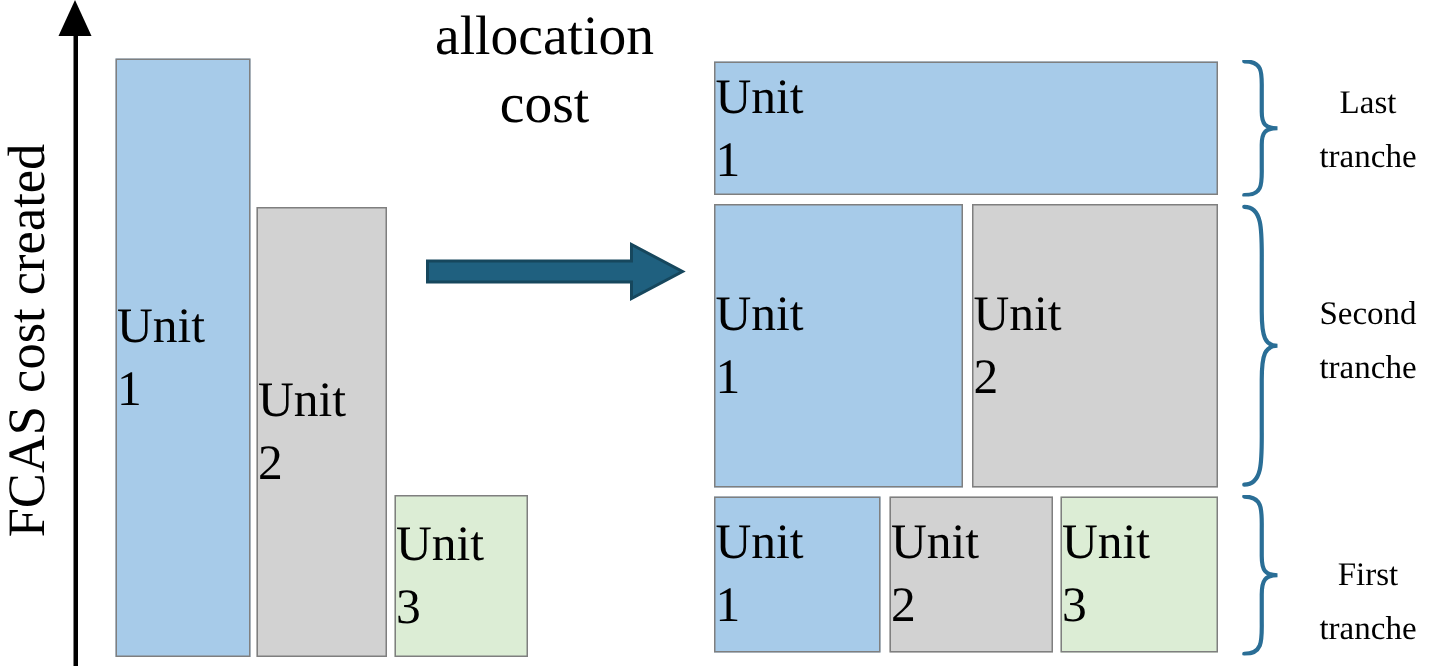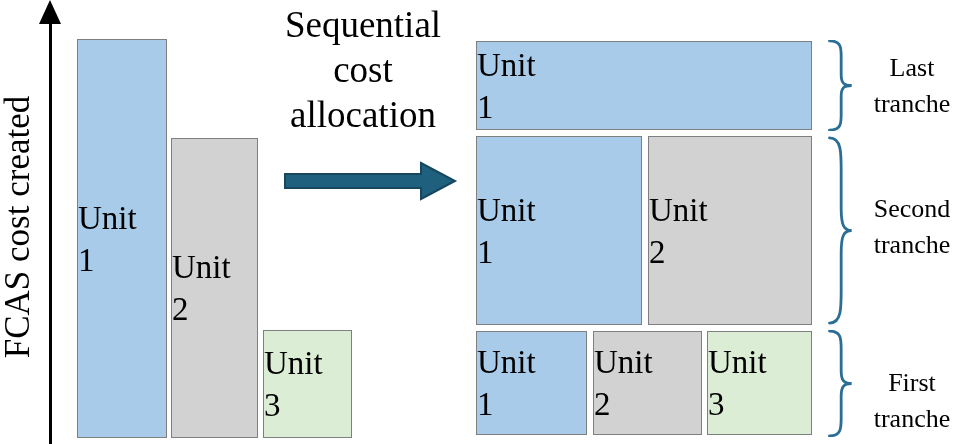--- a/index.html
+++ b/index.html
@@ -32,21 +32,21 @@
   
   .mid-label {
     position:absolute; left:258px; top:2px; width:210px;
     text-align:center; font-size:37px; line-height:45px;
   }
   .arrow-svg { position:absolute; left:283px; top:158px; }
   .brace-svg { position:absolute; left:826px; width:28px; }
   .tranche-label {
     position:absolute; left:856px; width:112px;
     display:flex; flex-direction:column; align-items:center; justify-content:center;
-    text-align:center; font-size:26px; line-height:36px;
+    text-align:center; font-size:22px; line-height:36px;
   }
 </style>
 </head>
 <body>
 
 <div class="canvas">
 
   <div class="axis-line"></div>
   <div class="axis-head"></div>
   <div class="axis-label">FCAS cost created</div>
@@ -58,23 +58,22 @@
   <div class="box fill-gray" style="left:171px; top:138px; width:87px; height:300px;">
     <span>Unit</span>
     <span>2</span>
   </div>
   <div class="box fill-green" style="left:263px; top:330px; width:89px; height:108px;">
     <span>Unit</span>
     <span>3</span>
   </div>
 
   <div class="mid-label">
-    <div>Sequential</div>
+    <div>allocation</div>
     <div>cost</div>
-    <div>allocation</div>
   </div>
   <svg class="arrow-svg" width="175" height="46" viewBox="0 0 175 46">
     <polygon points="2,16 138,16 138,5 172,23 138,41 138,30 2,30" fill="#1f607f" stroke="#16475d" stroke-width="2"></polygon>
   </svg>
 
   <div class="box fill-blue" style="left:476px; top:41px; width:336px; height:89px;">
     <span>Unit</span>
     <span>1</span>
   </div>
 

